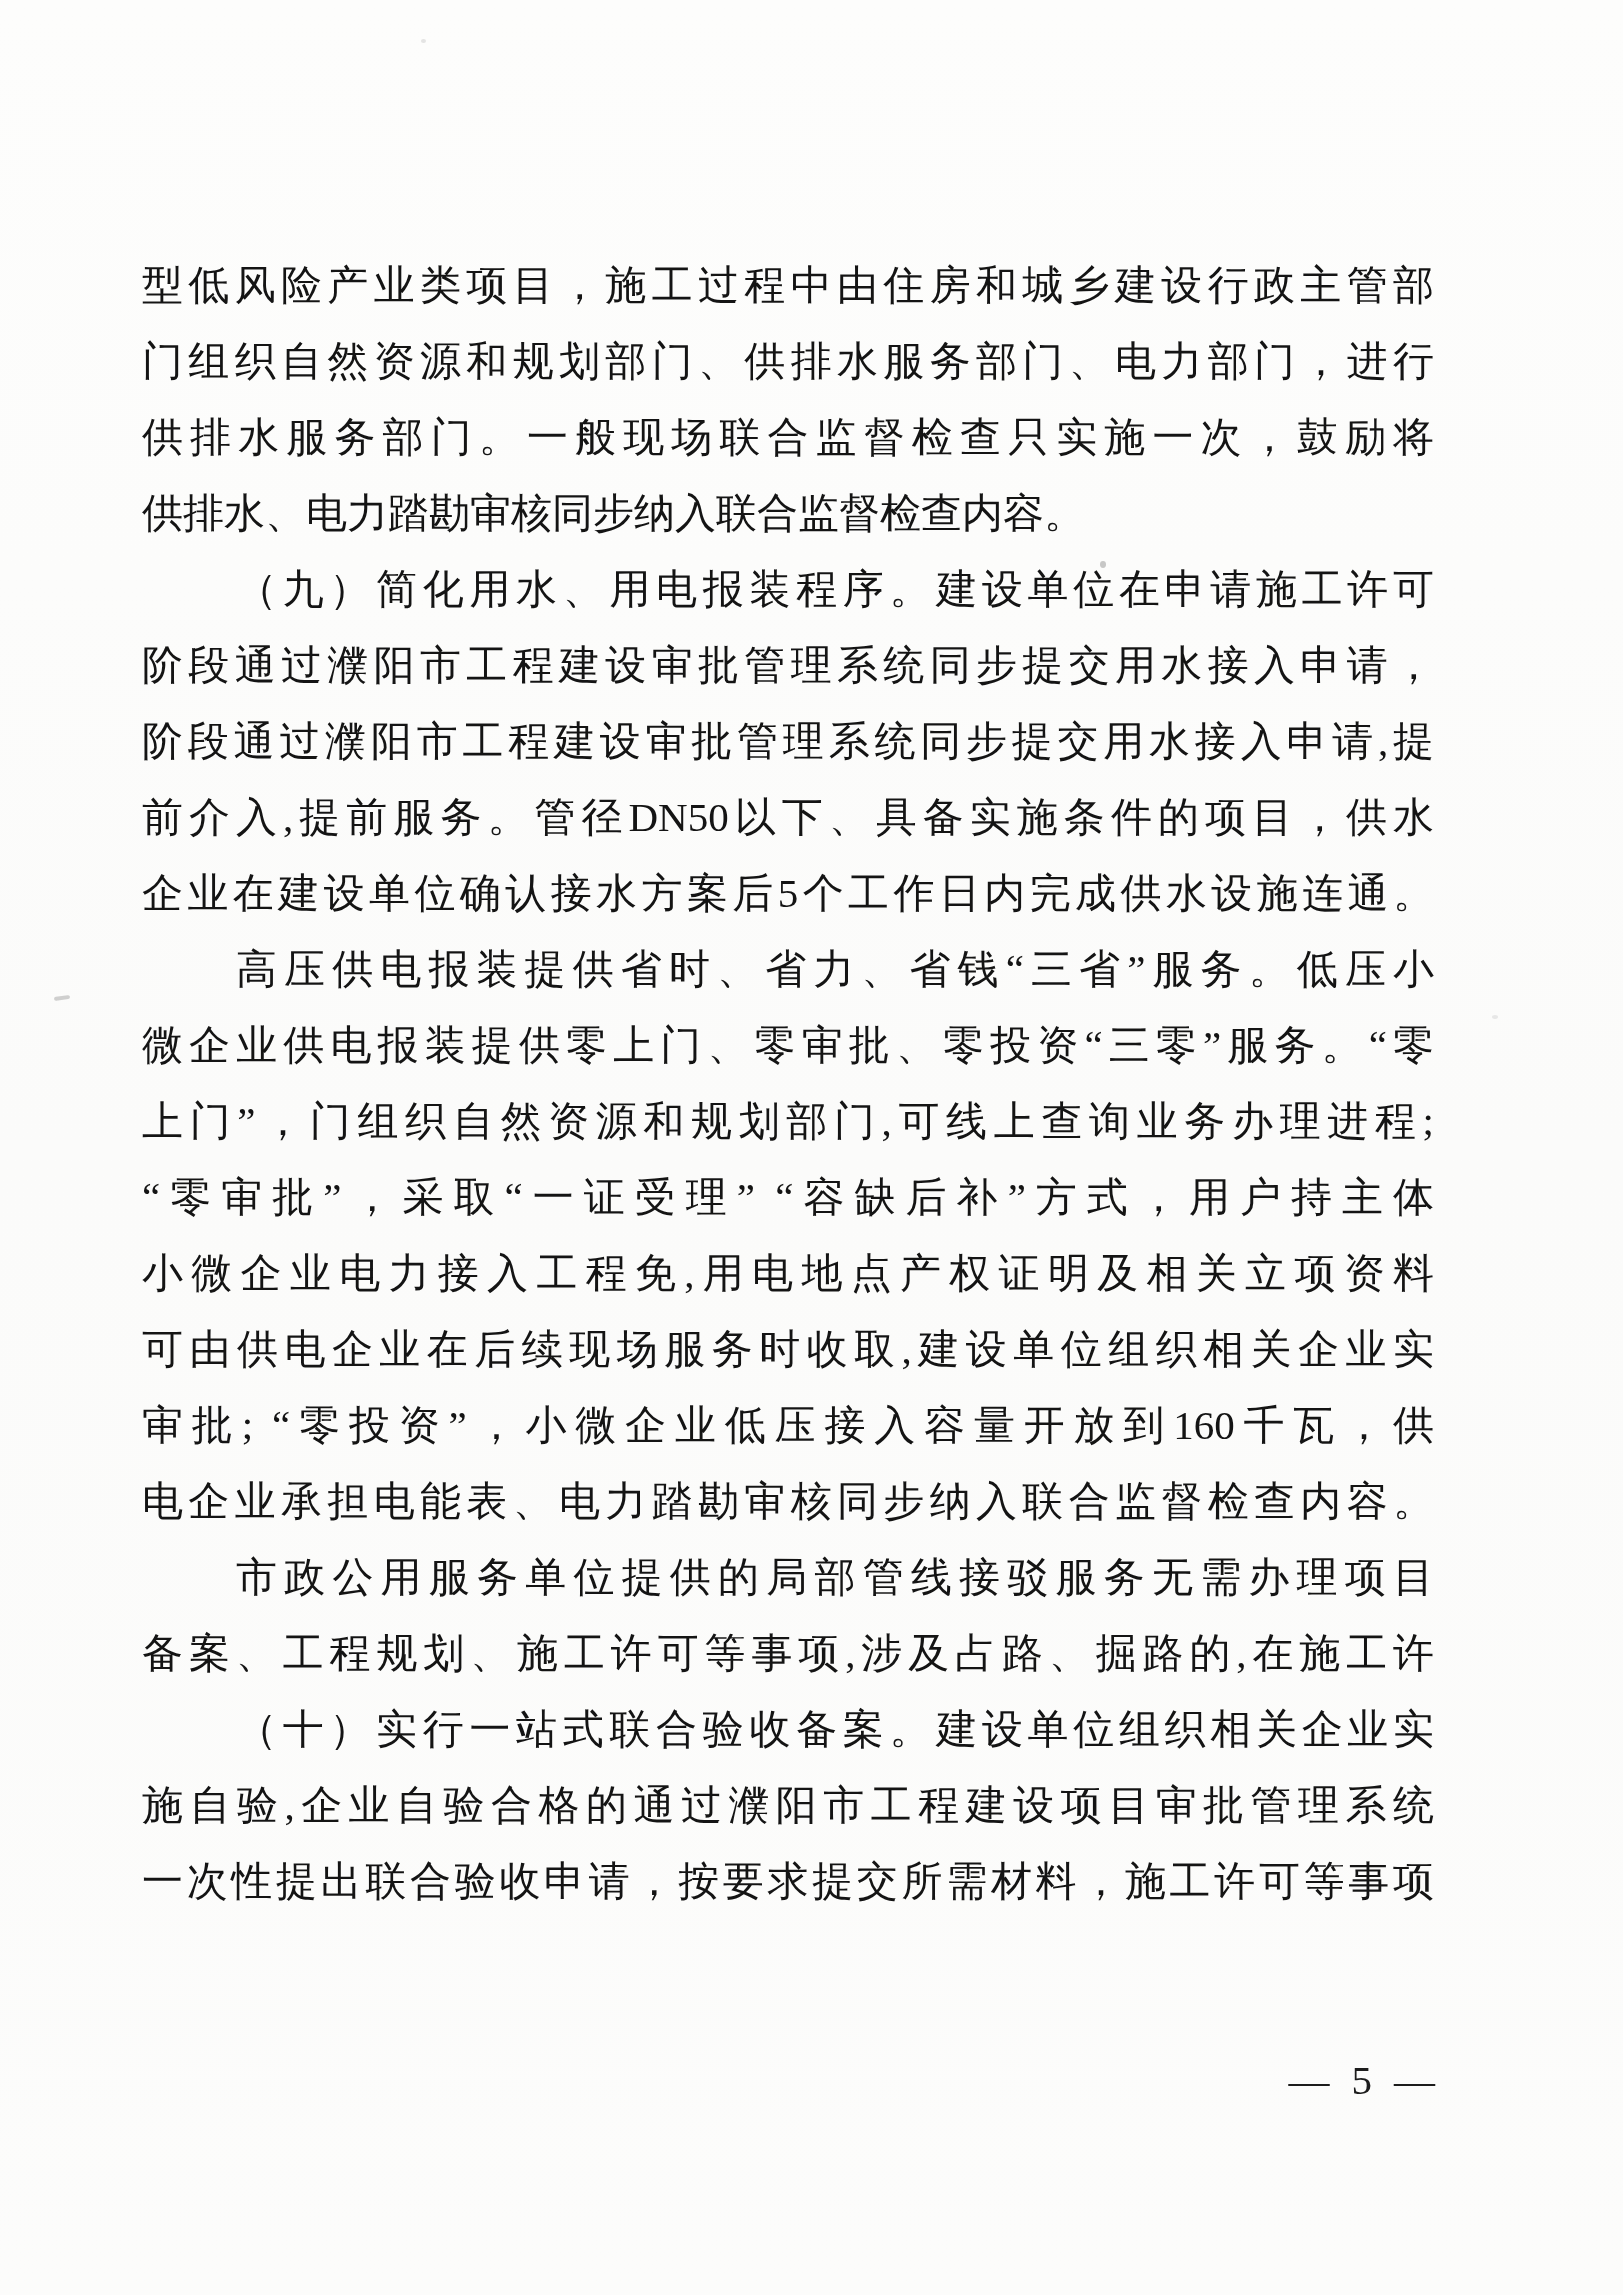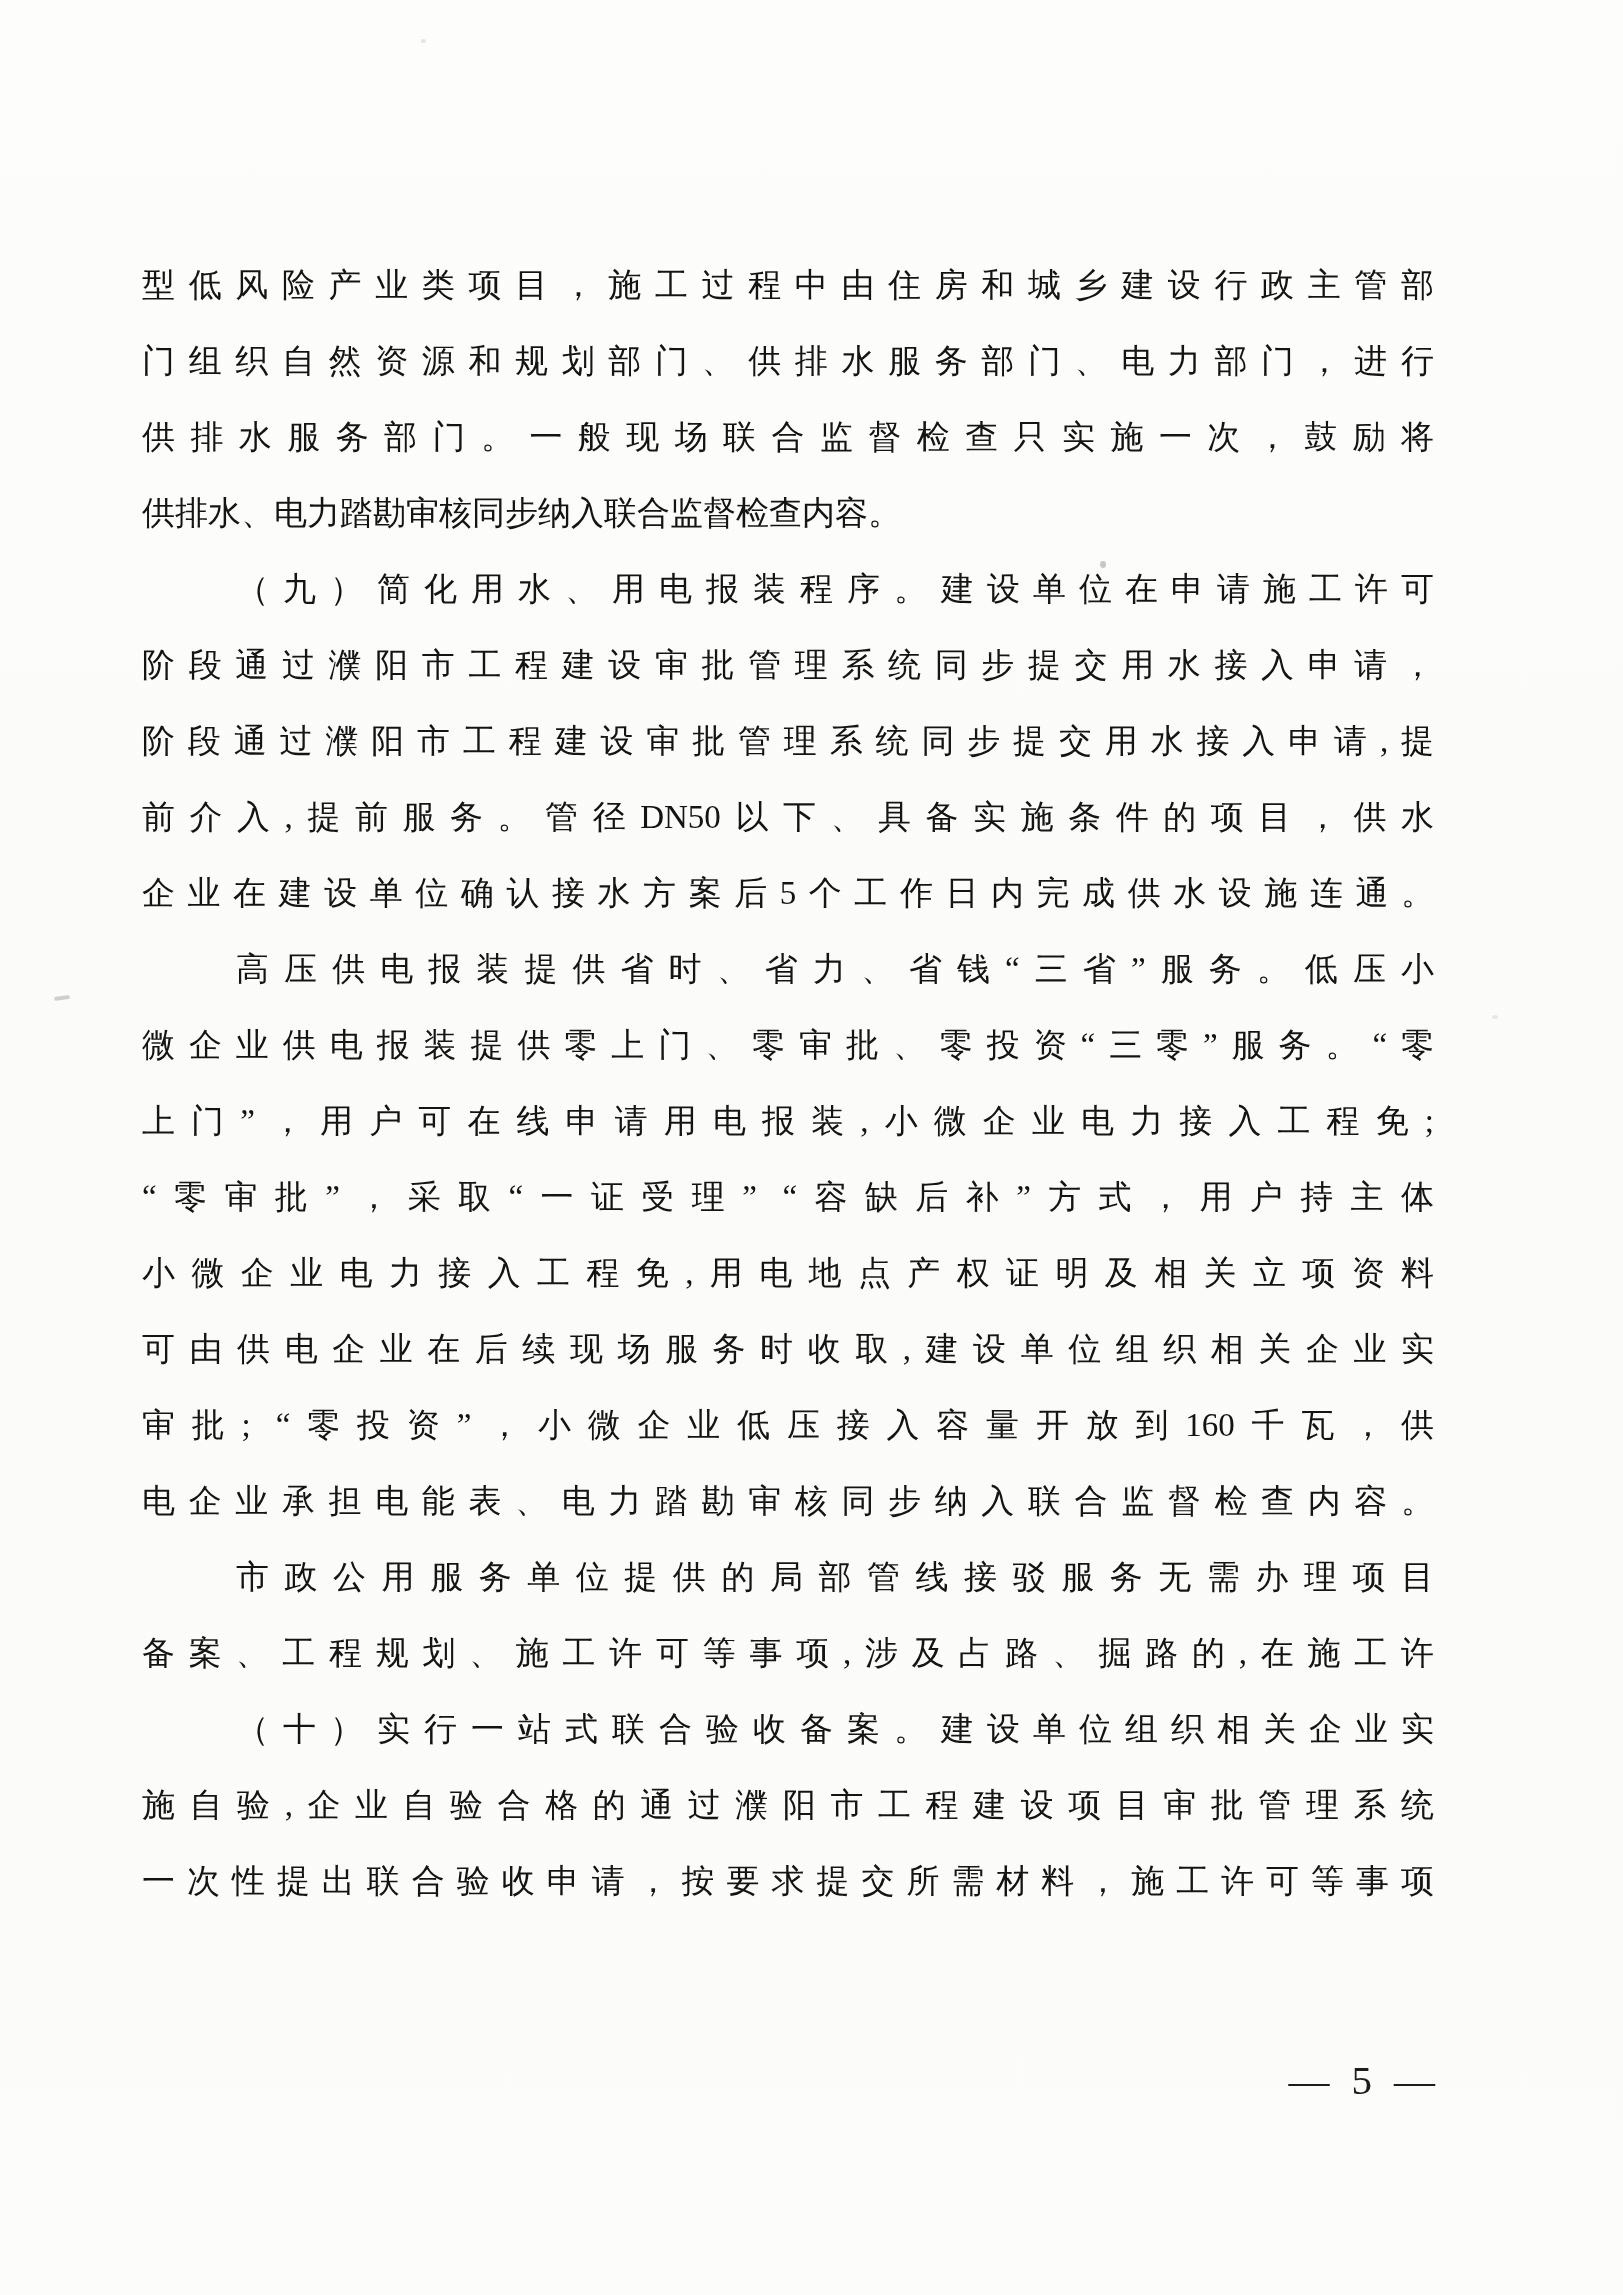--- a/index.html
+++ b/index.html
@@ -16,21 +16,21 @@
     background: linear-gradient(180deg, #fdfdfc 0%, #fbfbfa 50%, #fcfcfb 100%);
     overflow: hidden;
     font-family: "Liberation Serif", "DejaVu Serif", serif;
     color: #141414;
   }
   .text-block {
     position: absolute;
     left: 142px;
     top: 247px;
     width: 1292px;
-    font-size: 33px;
+    font-size: 41px;
     line-height: 76px;
   }
   .line {
     height: 76px;
     text-align: justify;
     -webkit-text-justify: inter-ideograph;
   }
   .line.fill {
     text-align-last: justify;
   }
@@ -84,21 +84,21 @@
     <div class="line fill"><span class="bold"></span><span>门组织自然资源和规划部门、供排水服务部门、电力部门，进行</span></div>
     <div class="line fill"><span class="bold"></span><span>供排水服务部门。一般现场联合监督检查只实施一次，鼓励将</span></div>
     <div class="line"><span class="bold"></span><span>供排水、电力踏勘审核同步纳入联合监督检查内容。</span></div>
     <div class="line fill indent"><span class="bold">（九）简化用水、用电报装程序。</span><span>建设单位在申请施工许可</span></div>
     <div class="line fill"><span class="bold"></span><span>阶段通过濮阳市工程建设审批管理系统同步提交用水接入申请，</span></div>
     <div class="line fill"><span class="bold"></span><span>阶段通过濮阳市工程建设审批管理系统同步提交用水接入申请,提</span></div>
     <div class="line fill"><span class="bold"></span><span>前介入,提前服务。管径DN50以下、具备实施条件的项目，供水</span></div>
     <div class="line fill"><span class="bold"></span><span>企业在建设单位确认接水方案后5个工作日内完成供水设施连通。</span></div>
     <div class="line fill indent"><span class="bold"></span><span>高压供电报装提供省时、省力、省钱“三省”服务。低压小</span></div>
     <div class="line fill"><span class="bold"></span><span>微企业供电报装提供零上门、零审批、零投资“三零”服务。“零</span></div>
-    <div class="line fill"><span class="bold"></span><span>上门”，用户可在线申请用电报装,小微企业电力接入工程免;</span></div>
+    <div class="line fill"><span class="bold"></span><span>上门”，门组织自然资源和规划部门,可线上查询业务办理进程;</span></div>
     <div class="line fill"><span class="bold"></span><span>“零审批”，采取“一证受理” “容缺后补”方式，用户持主体</span></div>
     <div class="line fill"><span class="bold"></span><span>小微企业电力接入工程免,用电地点产权证明及相关立项资料</span></div>
     <div class="line fill"><span class="bold"></span><span>可由供电企业在后续现场服务时收取,建设单位组织相关企业实</span></div>
     <div class="line fill"><span class="bold"></span><span>审批; “零投资”，小微企业低压接入容量开放到160千瓦，供</span></div>
     <div class="line fill"><span class="bold"></span><span>电企业承担电能表、电力踏勘审核同步纳入联合监督检查内容。</span></div>
     <div class="line fill indent"><span class="bold"></span><span>市政公用服务单位提供的局部管线接驳服务无需办理项目</span></div>
     <div class="line fill"><span class="bold"></span><span>备案、工程规划、施工许可等事项,涉及占路、掘路的,在施工许</span></div>
     <div class="line fill indent"><span class="bold">（十）实行一站式联合验收备案。</span><span>建设单位组织相关企业实</span></div>
     <div class="line fill"><span class="bold"></span><span>施自验,企业自验合格的通过濮阳市工程建设项目审批管理系统</span></div>
     <div class="line fill"><span class="bold"></span><span>一次性提出联合验收申请，按要求提交所需材料，施工许可等事项</span></div>

